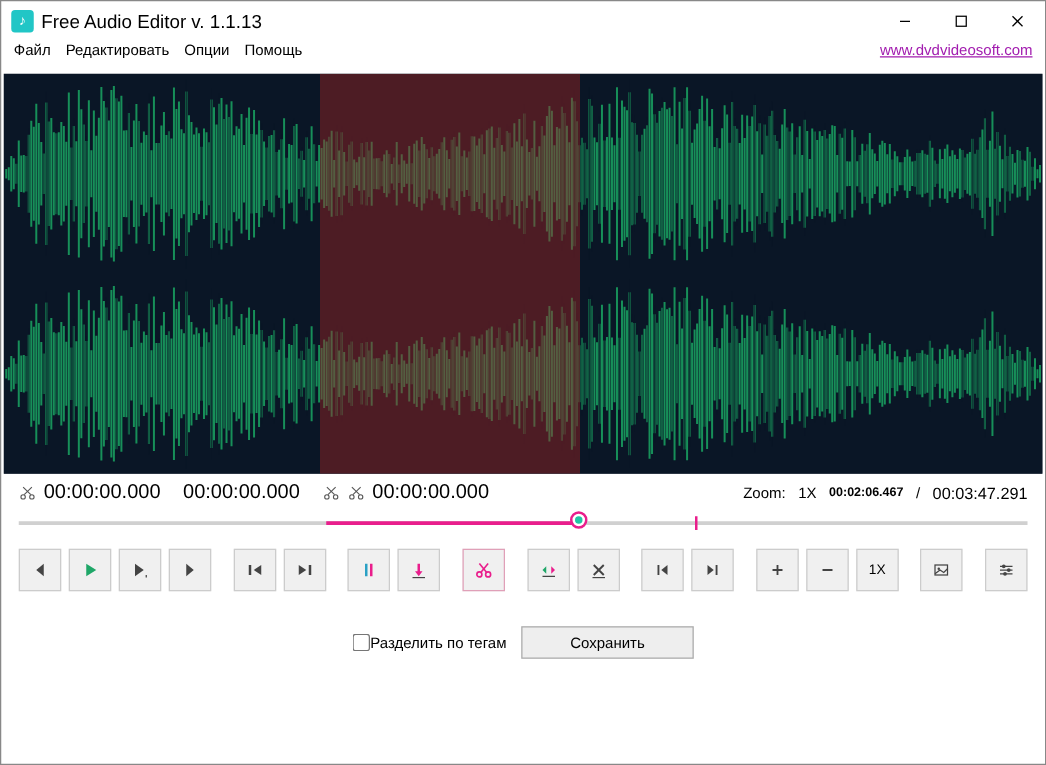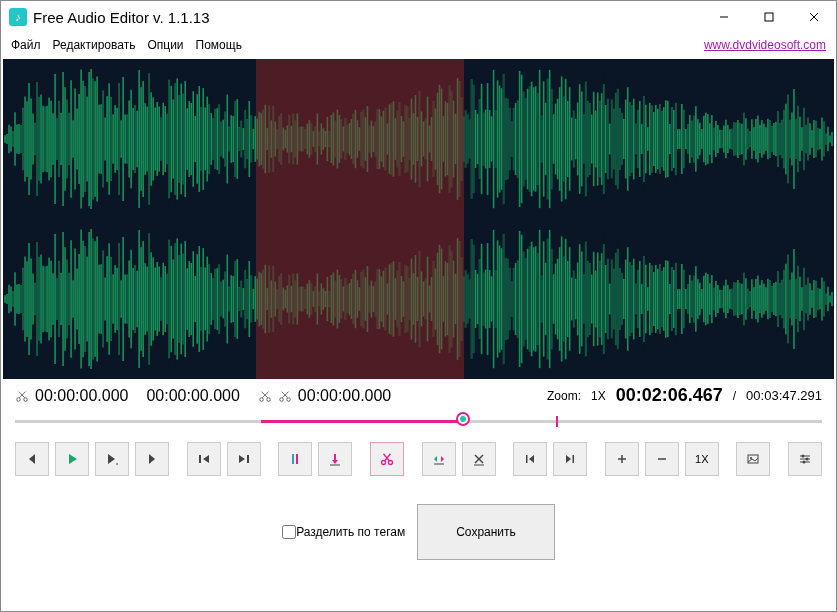--- a/index.html
+++ b/index.html
@@ -4,52 +4,52 @@
 <style>
 * { box-sizing: border-box; margin: 0; padding: 0; font-family: "Segoe UI", Tahoma, sans-serif; }
 body { background: #fff; width: 837px; height: 612px; border: 1px solid #888; overflow: hidden; }
 
 .titlebar { height: 32px; display: flex; align-items: center; padding-left: 8px; }
 .titlebar .app-icon { width: 18px; height: 18px; background: #21c6c6; border-radius: 3px; display: flex; align-items: center; justify-content: center; color: #fff; font-size: 11px; font-weight: bold; margin-right: 6px; }
 .titlebar .title { font-size: 15px; flex: 1; }
 .titlebar .win-btn { width: 45px; height: 32px; display: flex; align-items: center; justify-content: center; font-size: 10px; }
 .titlebar .win-btn svg { width: 10px; height: 10px; }
 
-.menubar { height: 24px; display: flex; align-items: center; gap: 12px; padding: 0 10px; font-size: 12px; }
+.menubar { height: 24px; display: flex; gap: 12px; padding: 0 10px; font-size: 12px; }
 .menubar .menu-item { cursor: pointer; }
 .menubar .spacer { flex: 1; }
 .menubar .link { color: #a21caf; text-decoration: underline; cursor: pointer; }
 
 .waveform { background: #0a1626; height: 320px; position: relative; margin: 2px 2px 0 2px; overflow: hidden; }
 .waveform svg { width: 100%; height: 100%; display: block; }
 .selection-overlay { position: absolute; top: 0; height: 100%; background: rgba(160,35,35,0.45); }
 
 .time-row { display: flex; align-items: center; padding: 6px 14px 2px; font-size: 12px; gap: 6px; }
 .time-row .scissor-ico { width: 14px; height: 14px; }
 .time-row .time { font-family: Liberation Sans, sans-serif; font-size: 16px; margin-right: 12px; }
 .time-row .spacer { flex: 1; }
 .time-row .zoom-lbl { margin-right: 4px; }
-.time-row .pos { font-weight: bold; font-size: 18px; margin: 0 4px; }
+.time-row .pos { font-weight: bold; font-size: 10px; margin: 0 4px; }
 .time-row .dur { font-size: 13px; margin-left: 4px; }
 
 .seek { position: relative; height: 18px; margin: 4px 14px 8px; }
 .seek .track { position: absolute; top: 8px; left: 0; right: 0; height: 3px; background: #d0d0d0; }
 .seek .sel { position: absolute; top: 8px; height: 3px; background: #e91e8c; }
 .seek .playhead { position: absolute; top: 0; width: 14px; height: 14px; border: 2px solid #e91e8c; border-radius: 50%; background: #fff; margin-left: -7px; }
 .seek .playhead::after { content: ""; position: absolute; width: 6px; height: 6px; background: #20c6a6; border-radius: 50%; top: 2px; left: 2px; }
 .seek .cursor { position: absolute; top: 4px; width: 2px; height: 11px; background: #e91e8c; }
 
 .toolbar { display: flex; align-items: center; justify-content: center; gap: 6px; padding: 4px 14px 10px; }
 .btn { min-width: 34px; height: 34px; background: #f0f0f0; border: 1px solid #ccc; display: flex; align-items: center; justify-content: center; cursor: pointer; }
 .btn svg { width: 14px; height: 14px; }
 .grp-gap { width: 14px; }
 
 .bottombar { display: flex; align-items: center; justify-content: center; gap: 12px; padding: 18px 14px; font-size: 12px; }
 .bottombar .convert-btn { border: 1px solid #aaa; background: #eee; padding: 5px 18px; cursor: pointer; }
-.bottombar .save-btn { border: 1px solid #aaa; background: #eee; padding: 20px 38px; cursor: pointer; }
+.bottombar .save-btn { border: 1px solid #aaa; background: #eee; padding: 5px 38px; cursor: pointer; }
 .bottombar label { display: flex; align-items: center; gap: 0; cursor: pointer; }
 .bottombar input[type=checkbox] { width: 14px; height: 14px; }
 .play-green { fill: #1fa768; }
 .dark { fill: #444; }
 </style>
 </head>
 <body>
 
 <div class="titlebar">
   <div class="app-icon">♪</div>

